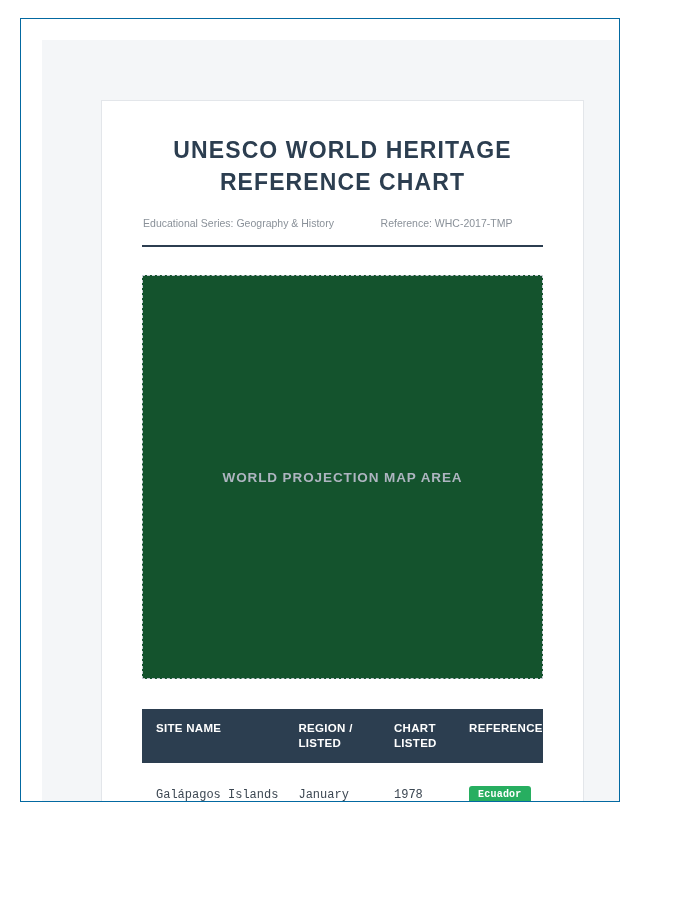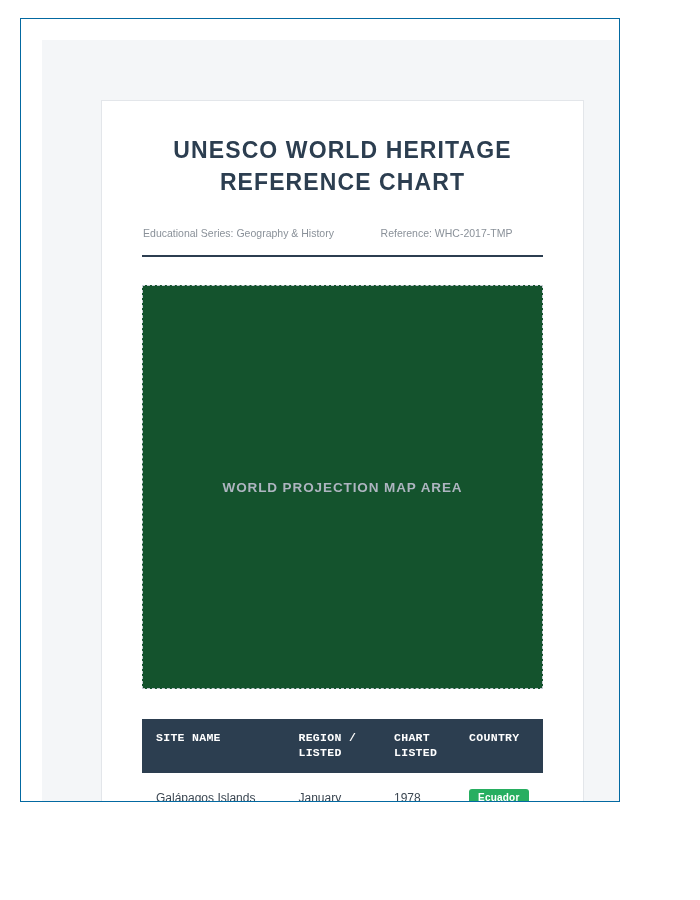--- a/index.html
+++ b/index.html
@@ -60,21 +60,21 @@
     line-height: 1.38;
     font-weight: bold;
     letter-spacing: 1.1px;
     color: #2c3e50;
     font-family: "Liberation Sans", sans-serif;
   }
   .meta-row {
     display: flex;
     justify-content: space-between;
     align-items: flex-start;
-    margin-top: 28px;
+    margin-top: 18px;
     gap: 15px;
   }
   .meta-item {
     flex: 1 1 0;
     text-align: center;
     font-size: 10.5px;
     line-height: 1.42;
     color: #8a9199;
   }
   .title-rule {
@@ -109,32 +109,32 @@
   table.sites thead th {
     background: #2c3e50;
     color: #ffffff;
     font-size: 11.5px;
     font-weight: bold;
     letter-spacing: 0.3px;
     text-align: left;
     padding: 12px 8px 12px 14px;
     vertical-align: top;
     line-height: 1.3;
-    font-family: Liberation Mono, monospace;
   }
   table.sites thead th.c-site   { width: 38%; }
   table.sites thead th.c-region { width: 24%; padding-left: 8px; }
   table.sites thead th.c-year   { width: 18%; padding-left: 8px; }
   table.sites thead th.c-cat    { width: 20%; padding-left: 8px; }
   table.sites tbody td {
     font-size: 12px;
     color: #3c4752;
-    padding: 16px 8px 14px 14px;
+    padding: 23px 8px 14px 14px;
     vertical-align: middle;
     border-bottom: 1px solid #e8eaee;
+    font-family: Liberation Mono, monospace;
   }
   table.sites tbody td.c-region,
   table.sites tbody td.c-year,
   table.sites tbody td.c-cat { padding-left: 8px; }
   .badge {
     display: inline-block;
     background: #27ae60;
     color: #ffffff;
     font-size: 10px;
     font-weight: bold;
@@ -164,21 +164,21 @@
         <div class="map-area">
           <span class="map-label">WORLD PROJECTION MAP AREA</span>
         </div>
 
         <table class="sites">
           <thead>
             <tr>
               <th class="c-site">SITE NAME</th>
               <th class="c-region">REGION / LISTED</th>
               <th class="c-year">CHART LISTED</th>
-              <th class="c-cat">COUNTRY</th>
+              <th class="c-cat">REFERENCE</th>
             </tr>
           </thead>
           <tbody>
             <tr>
               <td class="c-site">Galápagos Islands</td>
               <td class="c-region">January</td>
               <td class="c-year">1978</td>
               <td class="c-cat">
                 <span class="badge" style="background: rgb(39, 174, 96);">Ecuador</span>
               </td>

